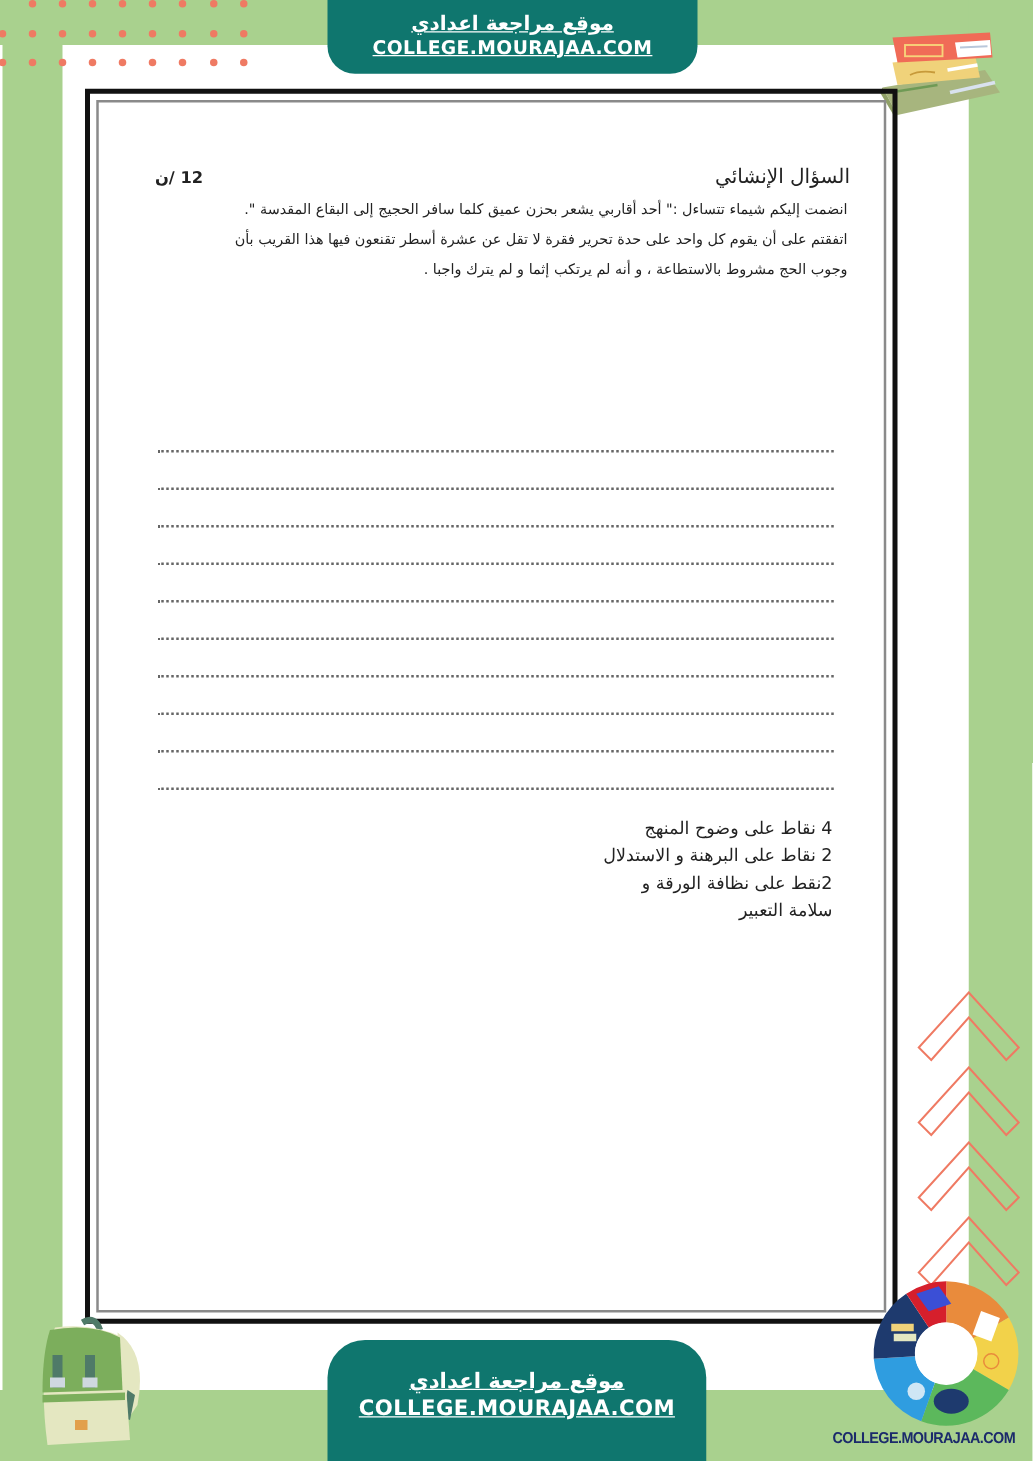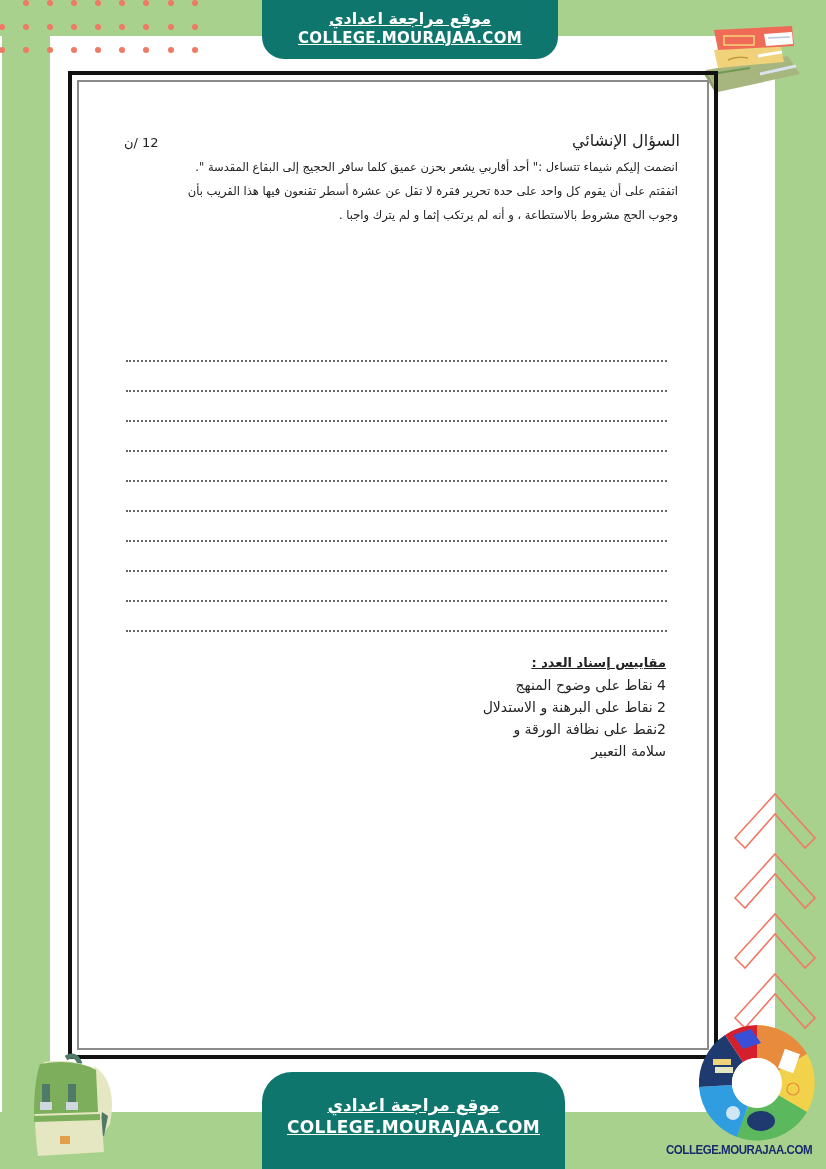--- a/index.html
+++ b/index.html
@@ -39,21 +39,21 @@
     position: absolute; left: 77px; top: 80px; width: 628px; height: 966px;
     border: 2px solid #8a8a8a;
   }
   .page-content {
     position: absolute; left: 110px; top: 125px; width: 570px;
     direction: rtl; color: #222;
     font-family: "DejaVu Sans", sans-serif;
   }
   .q-head { position: relative; height: 30px; }
   .q-title { position: absolute; right: 0; top: 6px; font-size: 16px; font-weight: normal; }
-  .q-score { position: absolute; left: 14px; top: 10px; font-size: 13px; font-weight: normal; direction: rtl; }
+  .q-score { position: absolute; left: 14px; top: 10px; font-size: 13px; font-weight: bold; direction: rtl; }
   .para { font-size: 11.5px; line-height: 24px; text-align: right; padding-right: 2px; }
 
   .lines { position: absolute; left: 126px; top: 332px; width: 541px; }
   .dotline {
     height: 30px; box-sizing: border-box;
     border-bottom: 2px dotted #666;
   }
 
   .rubric { position: absolute; left: 480px; top: 652px; width: 200px; direction: rtl; color: #222; text-align: right; }
   .rubric-title { font-size: 13px; font-weight: bold; text-decoration: underline; line-height: 22px; padding-right: 14px; }
@@ -146,21 +146,20 @@
   <div class="dotline"></div>
   <div class="dotline"></div>
   <div class="dotline"></div>
   <div class="dotline"></div>
   <div class="dotline"></div>
   <div class="dotline"></div>
   <div class="dotline"></div>
 </div>
 
 <div class="rubric">
-  <div class="rubric-title">مقاييس إسناد العدد :</div>
   <div class="rubric-item">4 نقاط على وضوح المنهج</div>
   <div class="rubric-item">2 نقاط على البرهنة و الاستدلال</div>
   <div class="rubric-item">2نقط على نظافة الورقة و سلامة التعبير</div>
 </div>
 
 <svg class="chevrons" viewBox="0 0 86 240">
   <g fill="none" stroke="#ef7a63" stroke-width="1.6">
     <path d="M42 4 L82 48 L72 58 L42 24 L12 58 L2 48 Z"></path>
     <path d="M42 64 L82 108 L72 118 L42 84 L12 118 L2 108 Z"></path>
     <path d="M42 124 L82 168 L72 178 L42 144 L12 178 L2 168 Z"></path>

